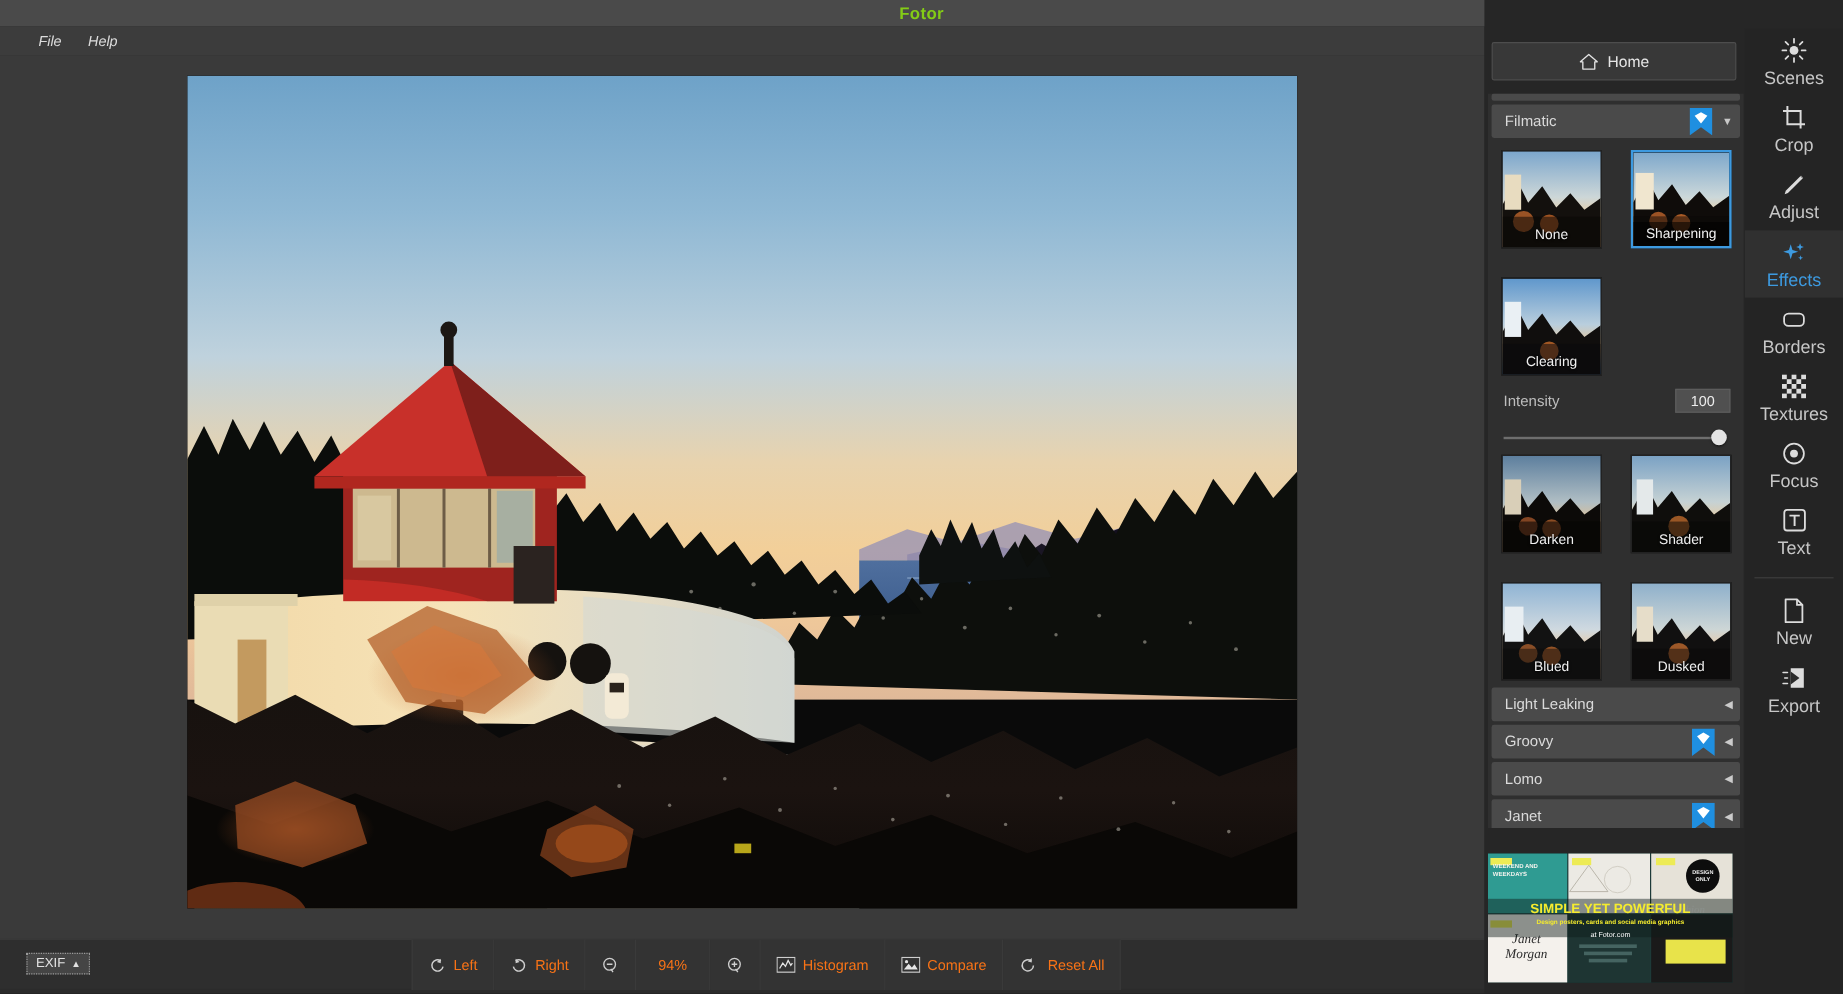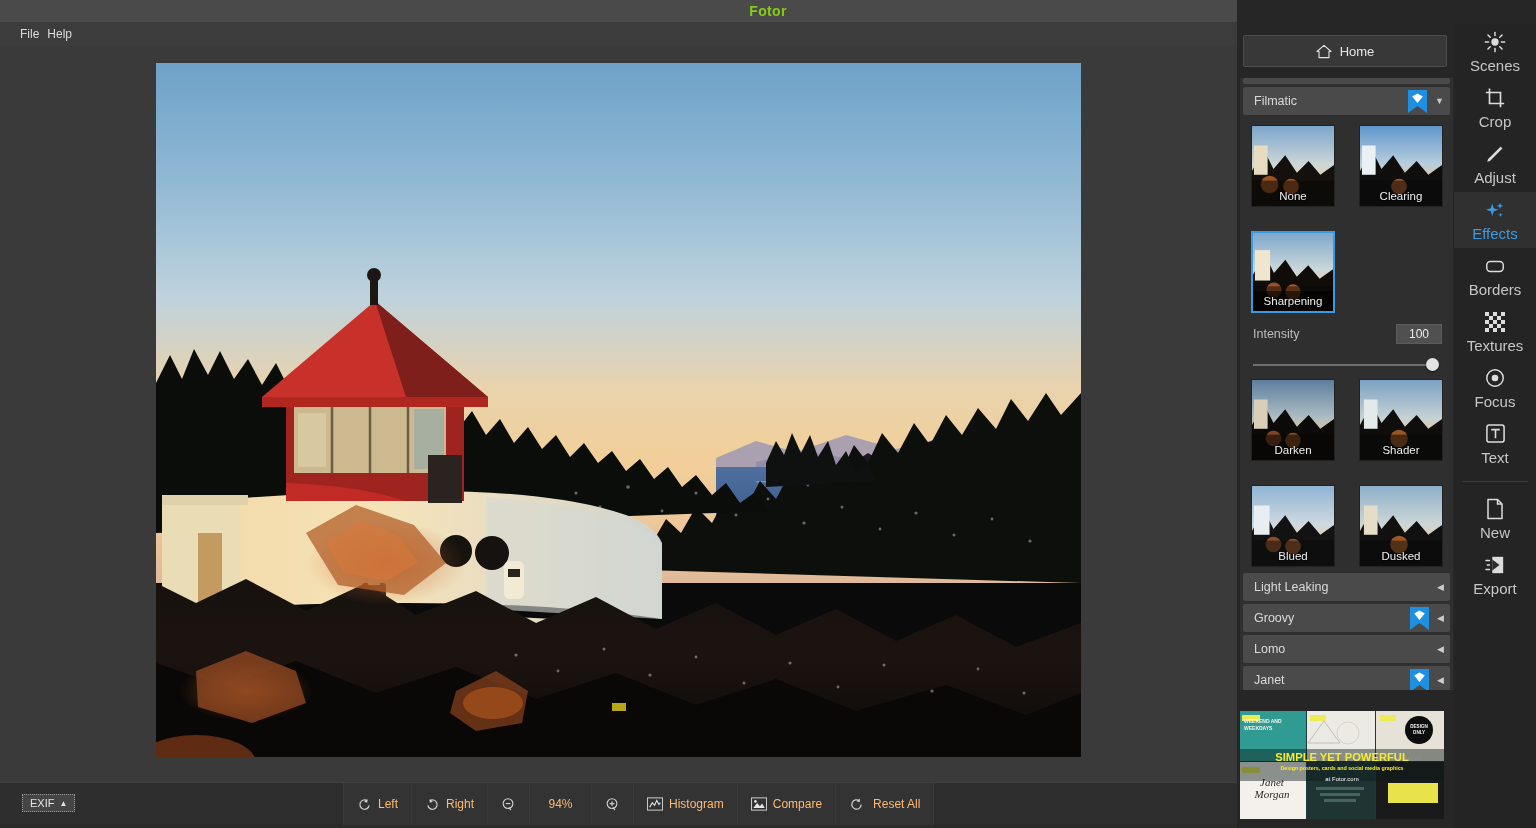--- a/index.html
+++ b/index.html
@@ -27,21 +27,21 @@
     width: 31px; height: 20px; display: flex; align-items: center; justify-content: center;
     color: #dcdcdc; font-size: 12px; border-left: 1px solid #5a5a5a;
   }
   .winbtn:first-child { border-left: none; }
   .winbtn svg { display: block; }
 
   
   .menubar {
     position: absolute; left: 0; top: 22px; width: 1237px; height: 24px;
     background: #3c3c3c;
-    display: flex; align-items: center; padding-left: 20px; gap: 8px;
+    display: flex; align-items: center; padding-left: 32px; gap: 22px; font-style: italic;
   }
   .menuitem { font-size: 12px; color: #dcdcdc; }
 
   
   .canvas-area {
     position: absolute; left: 0; top: 46px; width: 1237px; height: 736px;
     background: #3a3a3a;
   }
   .photo {
     position: absolute; left: 156px; top: 17px; width: 925px; height: 694px;
@@ -62,21 +62,21 @@
     display: flex; align-items: center; gap: 5px;
     font-size: 11px; color: #e2e2e2; text-align: center;
   }
   .exif-btn .caret { font-size: 8px; }
   .toolgroup {
     position: absolute; left: 343px; top: 0; height: 42px;
     display: flex; align-items: stretch;
   }
   .toolbtn {
     display: flex; align-items: center; justify-content: center; gap: 6px;
-    padding: 0 13px; font-size: 12px; color: #fdba74;
+    padding: 0 13px; font-size: 12px; color: #f97316;
     border-right: 1px solid #3a3a3a;
     background: #333333;
   }
   .toolbtn:first-child { border-left: 1px solid #3a3a3a; }
   .toolbtn svg { display: block; }
   .zoomval { min-width: 62px; }
   .reset-all { gap: 9px; }
 
   
   .rightpanel {
@@ -475,57 +475,57 @@
             <rect width="84" height="82" fill="url(#t1)"></rect>
             <path d="M0 46 L12 24 L22 44 L34 30 L46 48 L58 36 L70 50 L84 40 L84 82 L0 82 Z" fill="#13100d"></path>
             <rect x="2" y="20" width="14" height="30" fill="#e8dcc0"></rect>
             <circle cx="18" cy="60" r="9" fill="#b35f2a" opacity=".85"></circle>
             <circle cx="40" cy="62" r="8" fill="#c06428" opacity=".8"></circle>
             <rect y="56" width="84" height="26" fill="#0a0806" opacity=".55"></rect>
           </svg>
           <div class="cap">None</div>
         </div>
 
-        <div class="thumb">
-          <svg viewBox="0 0 84 82" preserveAspectRatio="none">
-            <defs>
-                <linearGradient id="t2" x1="0" y1="0" x2="0" y2="1">
-              <stop offset="0%" stop-color="#5f97cc"></stop>
-                  <stop offset="48%" stop-color="#b9cedd"></stop>
-              <stop offset="72%" stop-color="#eec48e"></stop>
-                  <stop offset="100%" stop-color="#3a6ea8"></stop>
-                </linearGradient>
-              </defs>
-            <rect width="84" height="82" fill="url(#t2)"></rect>
-            <path d="M0 46 L12 24 L22 44 L34 30 L46 48 L58 36 L70 50 L84 40 L84 82 L0 82 Z" fill="#100e0d"></path>
-            <rect x="2" y="20" width="14" height="30" fill="#eaf0f4"></rect>
-            <circle cx="40" cy="62" r="8" fill="#c76c2b" opacity=".8"></circle>
-            <rect y="56" width="84" height="26" fill="#090a0d" opacity=".55"></rect>
-          </svg>
-          <div class="cap">Clearing</div>
-        </div>
-
         <div class="thumb sel">
           <svg viewBox="0 0 84 82" preserveAspectRatio="none">
             <defs>
                 <linearGradient id="t3" x1="0" y1="0" x2="0" y2="1">
               <stop offset="0%" stop-color="#7ea8cb"></stop>
                   <stop offset="48%" stop-color="#ccd8da"></stop>
               <stop offset="72%" stop-color="#f1cd9a"></stop>
                   <stop offset="100%" stop-color="#cf9f78"></stop>
                 </linearGradient>
               </defs>
             <rect width="84" height="82" fill="url(#t3)"></rect>
             <path d="M0 44 L12 22 L22 42 L34 28 L46 46 L58 34 L70 48 L84 38 L84 82 L0 82 Z" fill="#0f0c0a"></path>
             <rect x="2" y="18" width="16" height="32" fill="#f0e6cf"></rect>
             <circle cx="22" cy="60" r="8" fill="#b5602a" opacity=".85"></circle>
             <circle cx="42" cy="62" r="8" fill="#c66a2c" opacity=".85"></circle>
             <rect y="56" width="84" height="26" fill="#090705" opacity=".5"></rect>
           </svg>
           <div class="cap">Sharpening</div>
+        </div>
+
+        <div class="thumb">
+          <svg viewBox="0 0 84 82" preserveAspectRatio="none">
+            <defs>
+                <linearGradient id="t2" x1="0" y1="0" x2="0" y2="1">
+              <stop offset="0%" stop-color="#5f97cc"></stop>
+                  <stop offset="48%" stop-color="#b9cedd"></stop>
+              <stop offset="72%" stop-color="#eec48e"></stop>
+                  <stop offset="100%" stop-color="#3a6ea8"></stop>
+                </linearGradient>
+              </defs>
+            <rect width="84" height="82" fill="url(#t2)"></rect>
+            <path d="M0 46 L12 24 L22 44 L34 30 L46 48 L58 36 L70 50 L84 40 L84 82 L0 82 Z" fill="#100e0d"></path>
+            <rect x="2" y="20" width="14" height="30" fill="#eaf0f4"></rect>
+            <circle cx="40" cy="62" r="8" fill="#c76c2b" opacity=".8"></circle>
+            <rect y="56" width="84" height="26" fill="#090a0d" opacity=".55"></rect>
+          </svg>
+          <div class="cap">Clearing</div>
         </div>
 
       </div>
 
       <div class="intensity-row">
         <span class="lab">Intensity</span>
         <span class="intensity-val">100</span>
       </div>
       <div class="slider">
         <div class="track"></div>

